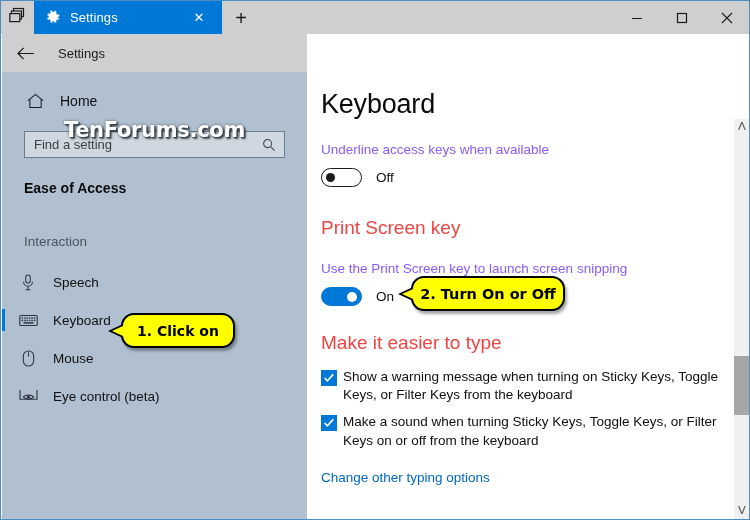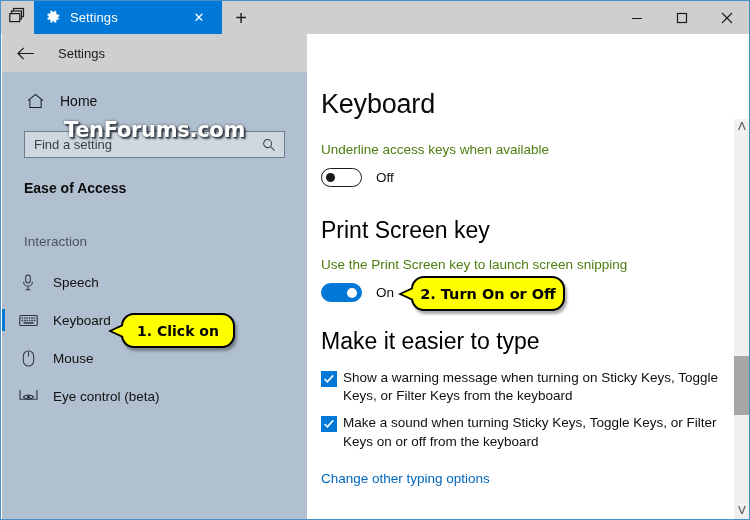--- a/index.html
+++ b/index.html
@@ -92,32 +92,32 @@
     content:"";position:absolute;left:0;top:8px;width:3px;height:22px;background:#0078d7;
   }
   .nav-ico{width:24px;display:flex;align-items:center;justify-content:center;margin-right:13px;color:#2b3440;flex:0 0 auto;}
 
   
   .content{
     position:absolute;left:306px;top:71px;width:443px;height:447px;
     background:#ffffff;box-sizing:border-box;overflow:hidden;
   }
   .page-title{margin:17px 0 0 14px;font-size:27px;font-weight:normal;color:#0a0a0a;letter-spacing:-.2px;}
-  .setting-label{margin:22px 0 0 14px;font-size:13.5px;color:#4d7c0f;}
+  .setting-label{margin:22px 0 0 14px;font-size:13.5px;color:#8b5cf6;}
   .toggle-row{display:flex;align-items:center;margin:11px 0 0 14px;}
   .toggle{
     position:relative;width:41px;height:19px;border-radius:10px;box-sizing:border-box;flex:0 0 auto;
   }
   .toggle.off{background:#ffffff;border:1.6px solid #1b1b1b;}
   .toggle.off .knob{position:absolute;left:4px;top:4px;width:9px;height:9px;border-radius:50%;background:#1b1b1b;}
   .toggle.on{background:#0078d7;border:1.6px solid #0078d7;}
   .toggle.on .knob{position:absolute;right:4px;top:3.5px;width:10px;height:10px;border-radius:50%;background:#ffffff;}
   .toggle-state{margin-left:14px;font-size:13.5px;color:#0f0f0f;}
 
-  .section-head{margin:30px 10px 0 14px;font-size:23px;color:#000000;}
+  .section-head{margin:30px 10px 0 14px;font-size:19px;color:#ef4444;}
   .section-head.tight{margin-top:26px;}
 
   .checkrow{display:flex;align-items:flex-start;margin:9px 14px 0 14px;}
   .checkbox{
     width:16px;height:16px;background:#0078d7;flex:0 0 auto;margin-top:2px;
     display:flex;align-items:center;justify-content:center;
   }
   .check-label{margin-left:6px;font-size:13.5px;color:#0f0f0f;line-height:1.35;}
 
   .link{margin:20px 0 0 14px;font-size:13.5px;color:#0067c0;}
@@ -307,21 +307,21 @@
 
     <div class="setting-label">Underline access keys when available</div>
     <div class="toggle-row">
       <div class="toggle off">
           <span class="knob"></span>
         </div>
       <div class="toggle-state">Off</div>
     </div>
 
     <div class="section-head">Print Screen key</div>
-    <div class="setting-label" style="margin-top:13px;">Use the Print Screen key to launch screen snipping</div>
+    <div class="setting-label" style="margin-top:22px;">Use the Print Screen key to launch screen snipping</div>
     <div class="toggle-row">
       <div class="toggle on">
           <span class="knob"></span>
         </div>
       <div class="toggle-state">On</div>
     </div>
 
     <div class="section-head tight">Make it easier to type</div>
 
     <div class="checkrow" style="margin-top:14px;">

